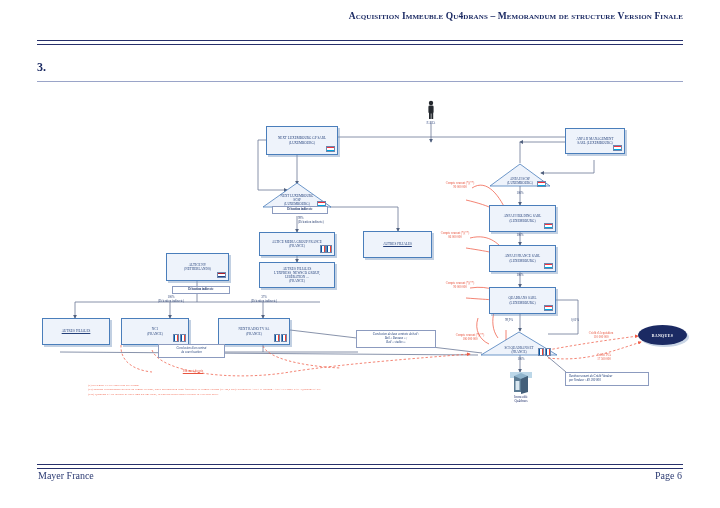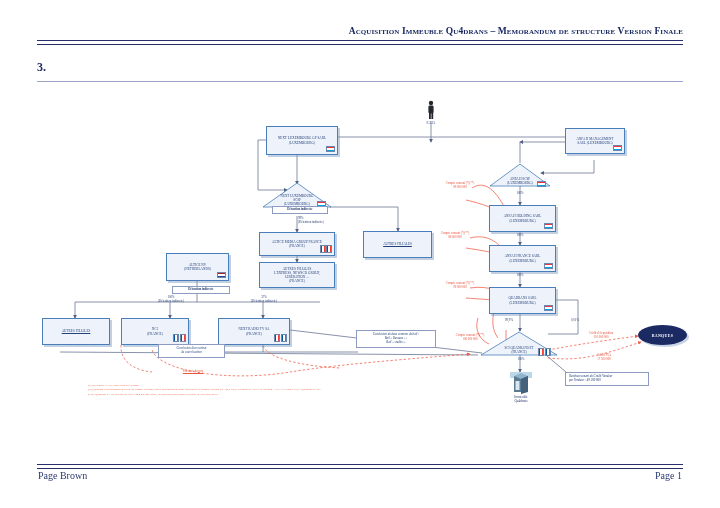--- a/index.html
+++ b/index.html
@@ -5,21 +5,21 @@
   html,body{margin:0;padding:0;}
   body{
     width:720px;height:508px;background:#ffffff;
     font-family:"Liberation Serif", serif;
     overflow:hidden;position:relative;
   }
   .page{position:absolute;left:0;top:0;width:720px;height:508px;}
 
   
   .hdr-title{
-    position:absolute;right:37px;top:26px;
+    position:absolute;right:37px;top:11px;
     font-family:"Liberation Serif", serif;
     font-variant:small-caps;font-weight:bold;
     font-size:9.5px;color:#1b2a63;letter-spacing:.1px;white-space:nowrap;
   }
   .hdr-rule{position:absolute;left:37px;top:40px;width:646px;height:3px;
     border-top:1.4px solid #27306b;border-bottom:1.4px solid #27306b;}
   .sec-num{position:absolute;left:37px;top:60px;font-size:12px;font-weight:bold;
     color:#1b2a63;font-variant:small-caps;}
   .sec-title{position:absolute;left:75px;top:59px;font-size:13px;font-weight:bold;
     color:#1b2a63;font-variant:small-caps;letter-spacing:.2px;}
@@ -413,16 +413,16 @@
   <div class="rlbl" style="left:572px;top:332px;width:58px;">Crédit d'Acquisition
 110 000 000</div>
   <div class="rlbl" style="left:578px;top:354px;width:52px;">Crédit TVA
 17 500 000</div>
 
   <div class="foot" style="left:88px;top:383px;width:600px;">(*) Déclenché ET/OU intervient au Closing.
 (**) Montant correspondant au solde du compte reclassé, après incorporation d'une fraction de ce compte courant (i.e. 22,5 M€) en capital de ANFA II Holding / ANFA II France SAS / Quadrans SARL.
 (***) Quadrans SA est titulaire de titres émis par une entité, devant intervenir avant la clôture de l'exercice 2016.</div>
 
   <div class="ftr-rule"></div>
-  <div class="ftr-left">Page Brown</div>
-  <div class="ftr-right">Page 1</div>
+  <div class="ftr-left">Mayer France</div>
+  <div class="ftr-right">Page 6</div>
 
 </div>
 
 </body></html>

